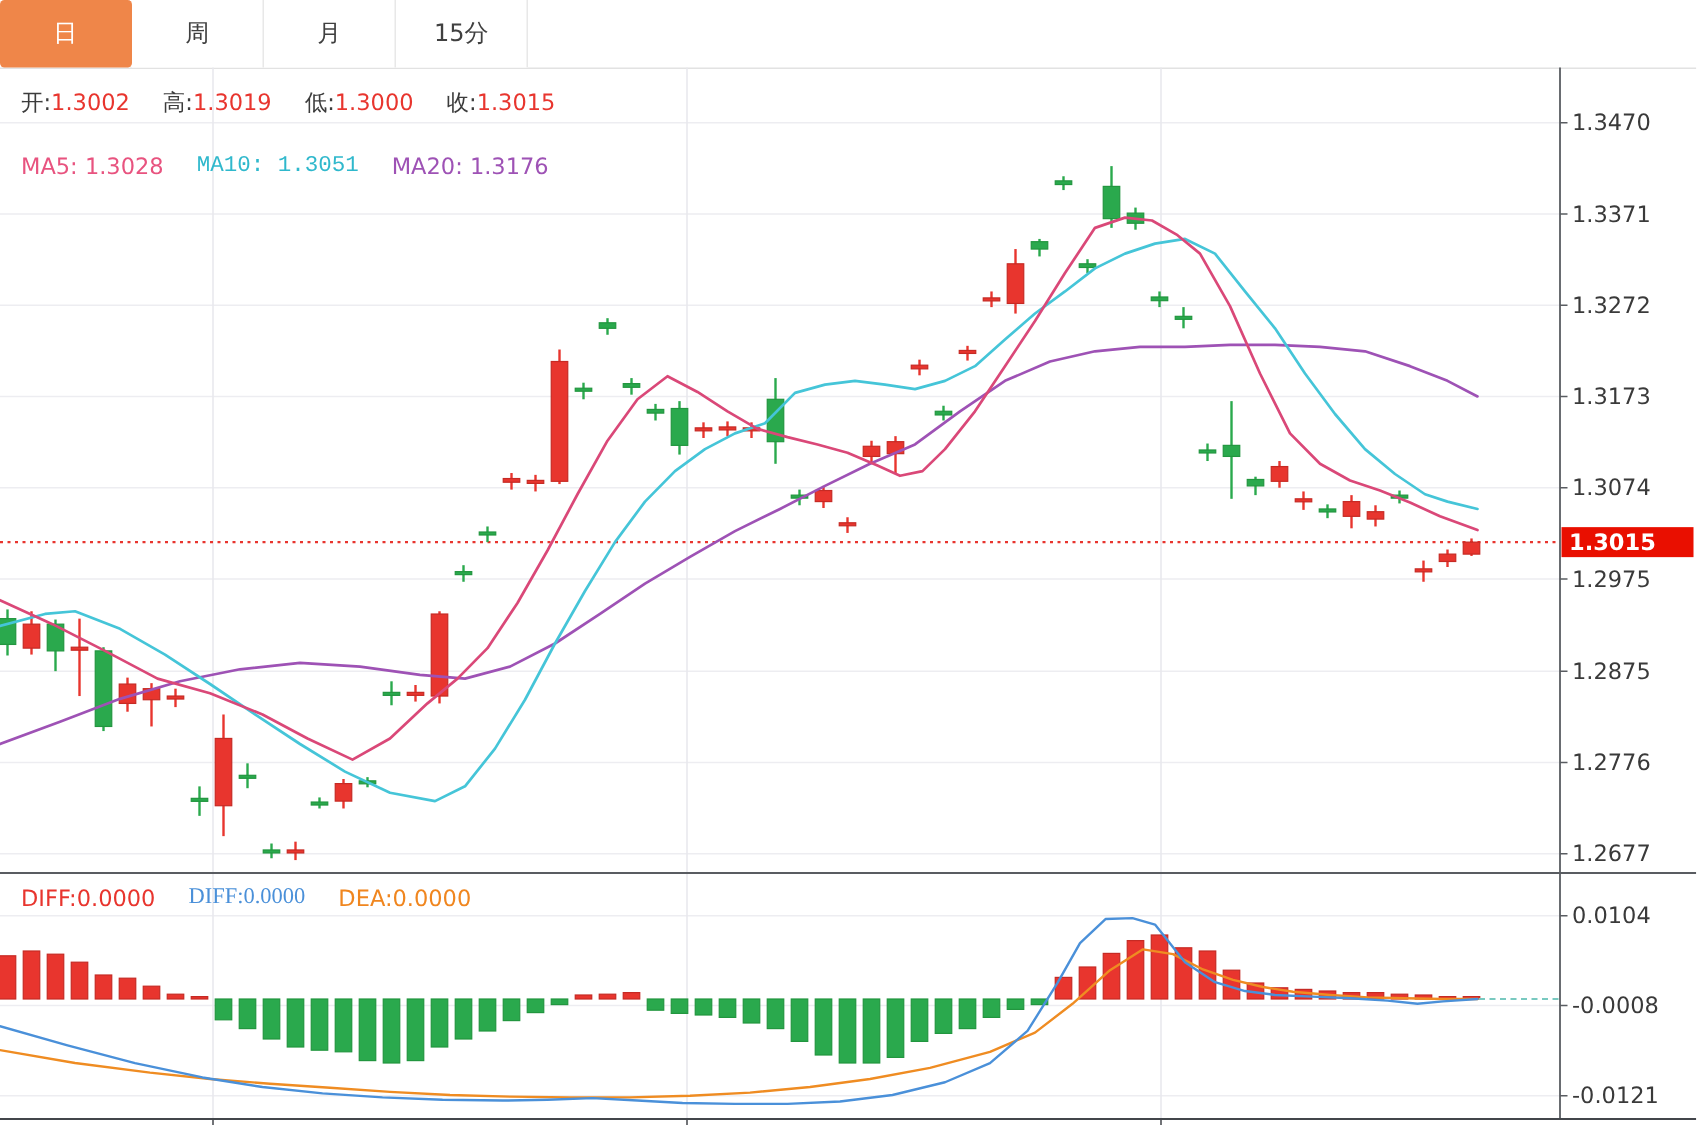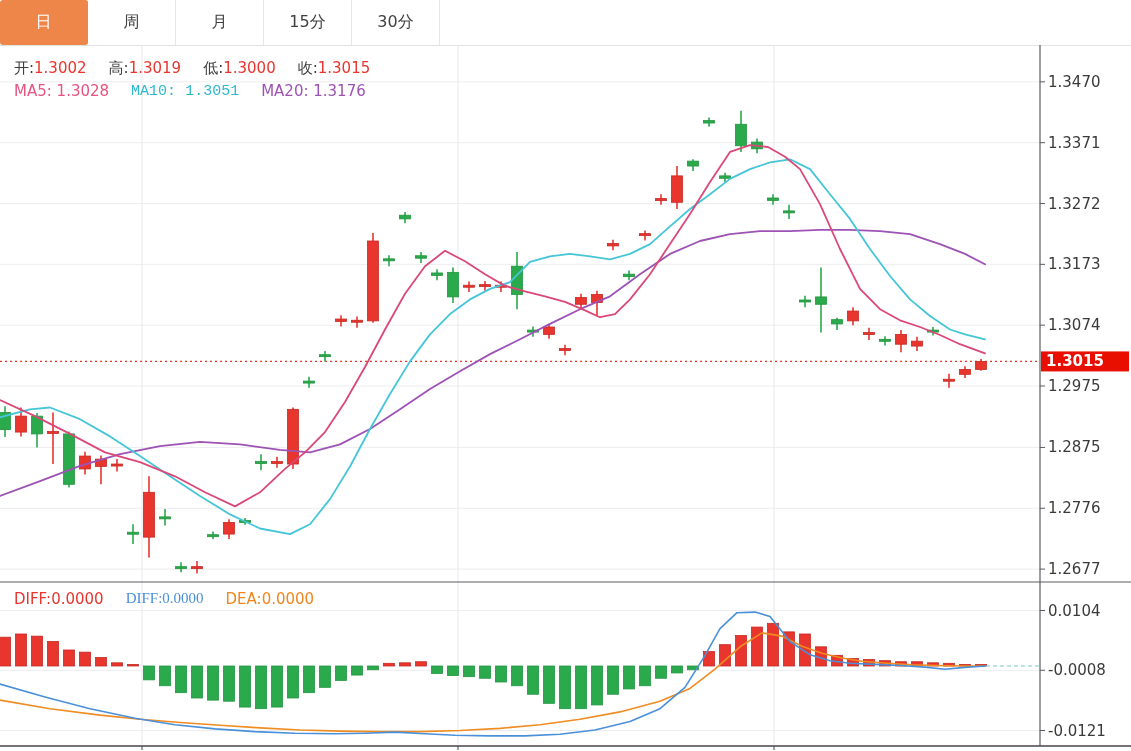--- a/index.html
+++ b/index.html
@@ -29,31 +29,30 @@
 </head>
 <body>
 
 <div class="app">
 
   <div class="tabbar" id="tabbar">
       <div class="tab active">日</div>
       <div class="tab">周</div>
       <div class="tab">月</div>
       <div class="tab">15分</div>
-      <div class="tab">30分</div>
     </div>
 
   <div class="row" style="top:59px;">
     <span class="grp"><span class="lab-dark">开:</span><span class="val-red">1.3002</span></span>
     <span class="grp"><span class="lab-dark">高:</span><span class="val-red">1.3019</span></span>
     <span class="grp"><span class="lab-dark">低:</span><span class="val-red">1.3000</span></span>
     <span class="grp"><span class="lab-dark">收:</span><span class="val-red">1.3015</span></span>
   </div>
 
-  <div class="row" style="top:82px;align-items:center;">
+  <div class="row" style="top:102px;">
     <span class="grp ma5"><span>MA5:</span> <span>1.3028</span></span>
     <span class="grp ma10"><span>MA10:</span> <span>1.3051</span></span>
     <span class="grp ma20"><span>MA20:</span> <span>1.3176</span></span>
   </div>
 
   <div class="row" style="top:590px;">
     <span class="grp macd-red"><span>DIFF:</span><span>0.0000</span></span>
     <span class="grp macd-blue"><span>DIFF:</span><span>0.0000</span></span>
     <span class="grp macd-orange"><span>DEA:</span><span>0.0000</span></span>
   </div>

